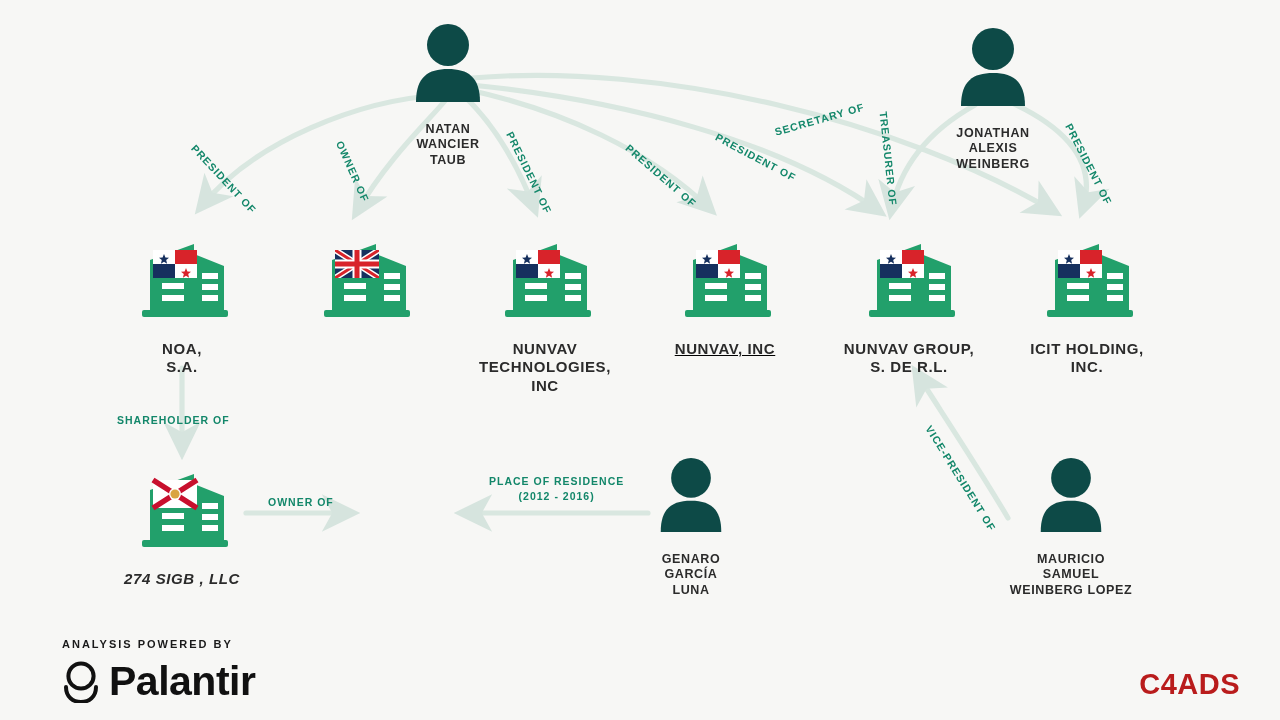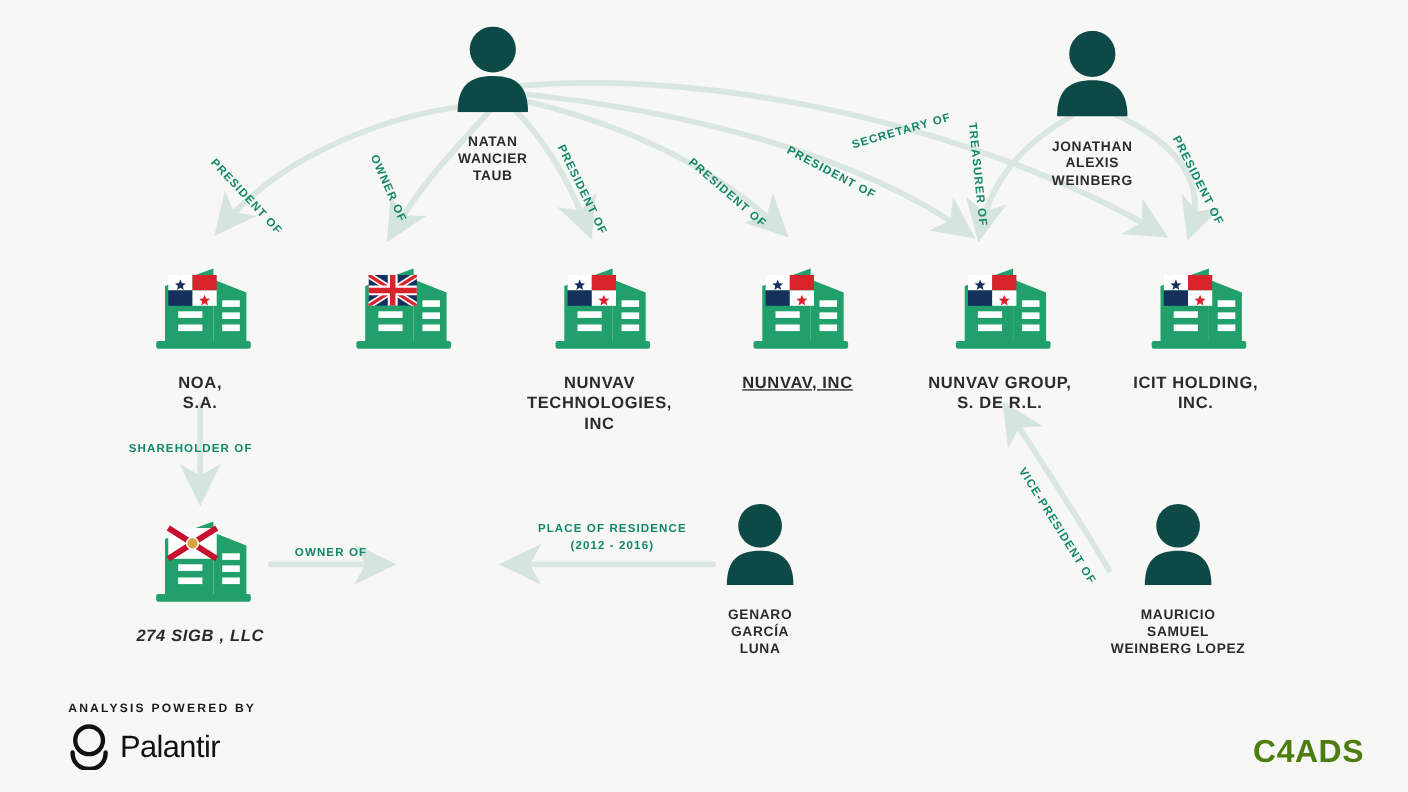--- a/index.html
+++ b/index.html
@@ -41,24 +41,24 @@
   }
   .edge-label.center{transform-origin:50% 50%;}
 
   
   #footer-palantir{position:absolute;left:62px;top:638px;}
   #palantir-tag{
     font-size:11px;font-weight:700;letter-spacing:2.0px;color:#1a1a1a;
     text-transform:uppercase;margin-bottom:8px;
   }
   #palantir-lock{display:flex;align-items:center;gap:9px;}
-  #palantir-word{font-size:28px;font-weight:400;color:#111;letter-spacing:-0.5px;}
+  #palantir-word{font-size:41px;font-weight:700;color:#111;letter-spacing:-0.5px;}
   #c4ads{
     position:absolute;right:40px;top:668px;
-    font-size:29px;font-weight:700;color:#4d7c0f;letter-spacing:.5px;
+    font-size:29px;font-weight:700;color:#b91c1c;letter-spacing:.5px;
   }
 </style>
 </head>
 <body>
 
 <div id="stage">
 
   <svg id="edges" viewBox="0 0 1280 720">
     <defs>
       <marker id="ah" markerWidth="9" markerHeight="9" refX="6.4" refY="4.5" orient="auto">
@@ -94,21 +94,21 @@
   <div class="edge-label" style="left:627px;top:140px;transform:rotate(41deg);">PRESIDENT OF</div>
 
   <div class="edge-label" style="left:716px;top:130px;transform:rotate(28deg);">PRESIDENT OF</div>
 
   <div class="edge-label" style="left:775px;top:126px;transform:rotate(-16deg);">SECRETARY OF</div>
 
   <div class="edge-label" style="left:883px;top:105px;transform:rotate(84deg);">TREASURER OF</div>
 
   <div class="edge-label" style="left:1068px;top:118px;transform:rotate(63deg);">PRESIDENT OF</div>
 
-  <div class="edge-label center" style="left:117px;top:402px;">SHAREHOLDER OF</div>
+  <div class="edge-label center" style="left:117px;top:414px;">SHAREHOLDER OF</div>
 
   <div class="edge-label center" style="left:268px;top:496px;">OWNER OF</div>
 
   <div class="edge-label center" style="left:489px;top:474px;text-align:center;line-height:1.45;">PLACE OF RESIDENCE
 (2012 - 2016)</div>
 
   <div class="edge-label" style="left:928px;top:420px;transform:rotate(58deg);">VICE-PRESIDENT OF</div>
 
   <div class="node person" style="left:383px;top:24px;width:130px;">
     <svg class="glyph" width="74" height="78" viewBox="0 0 74 78">

